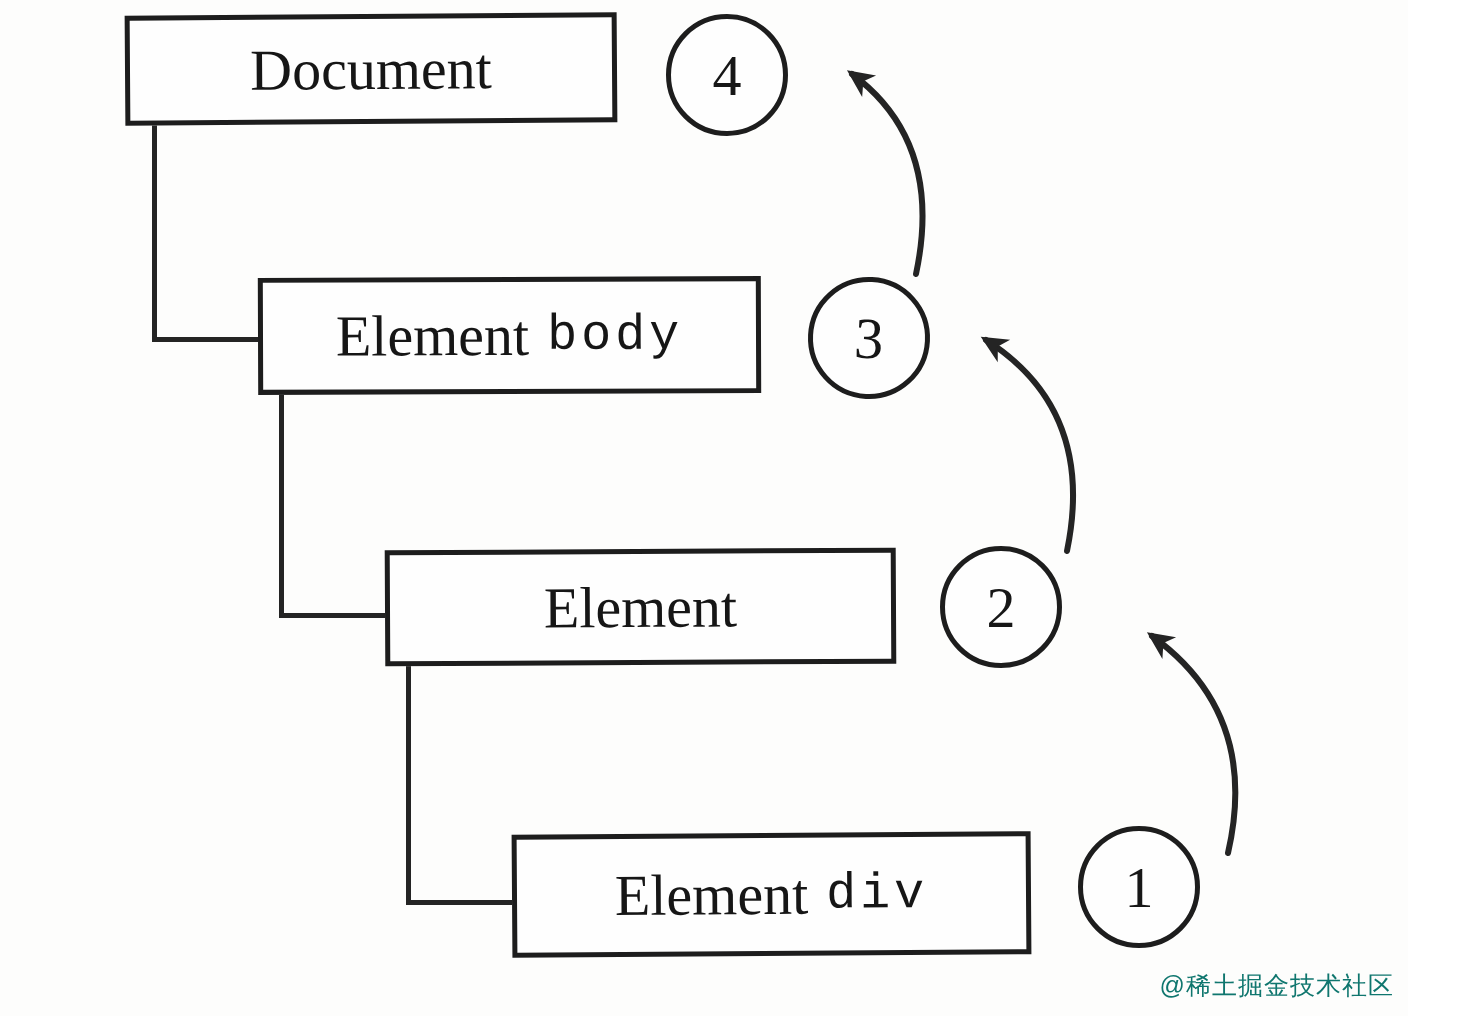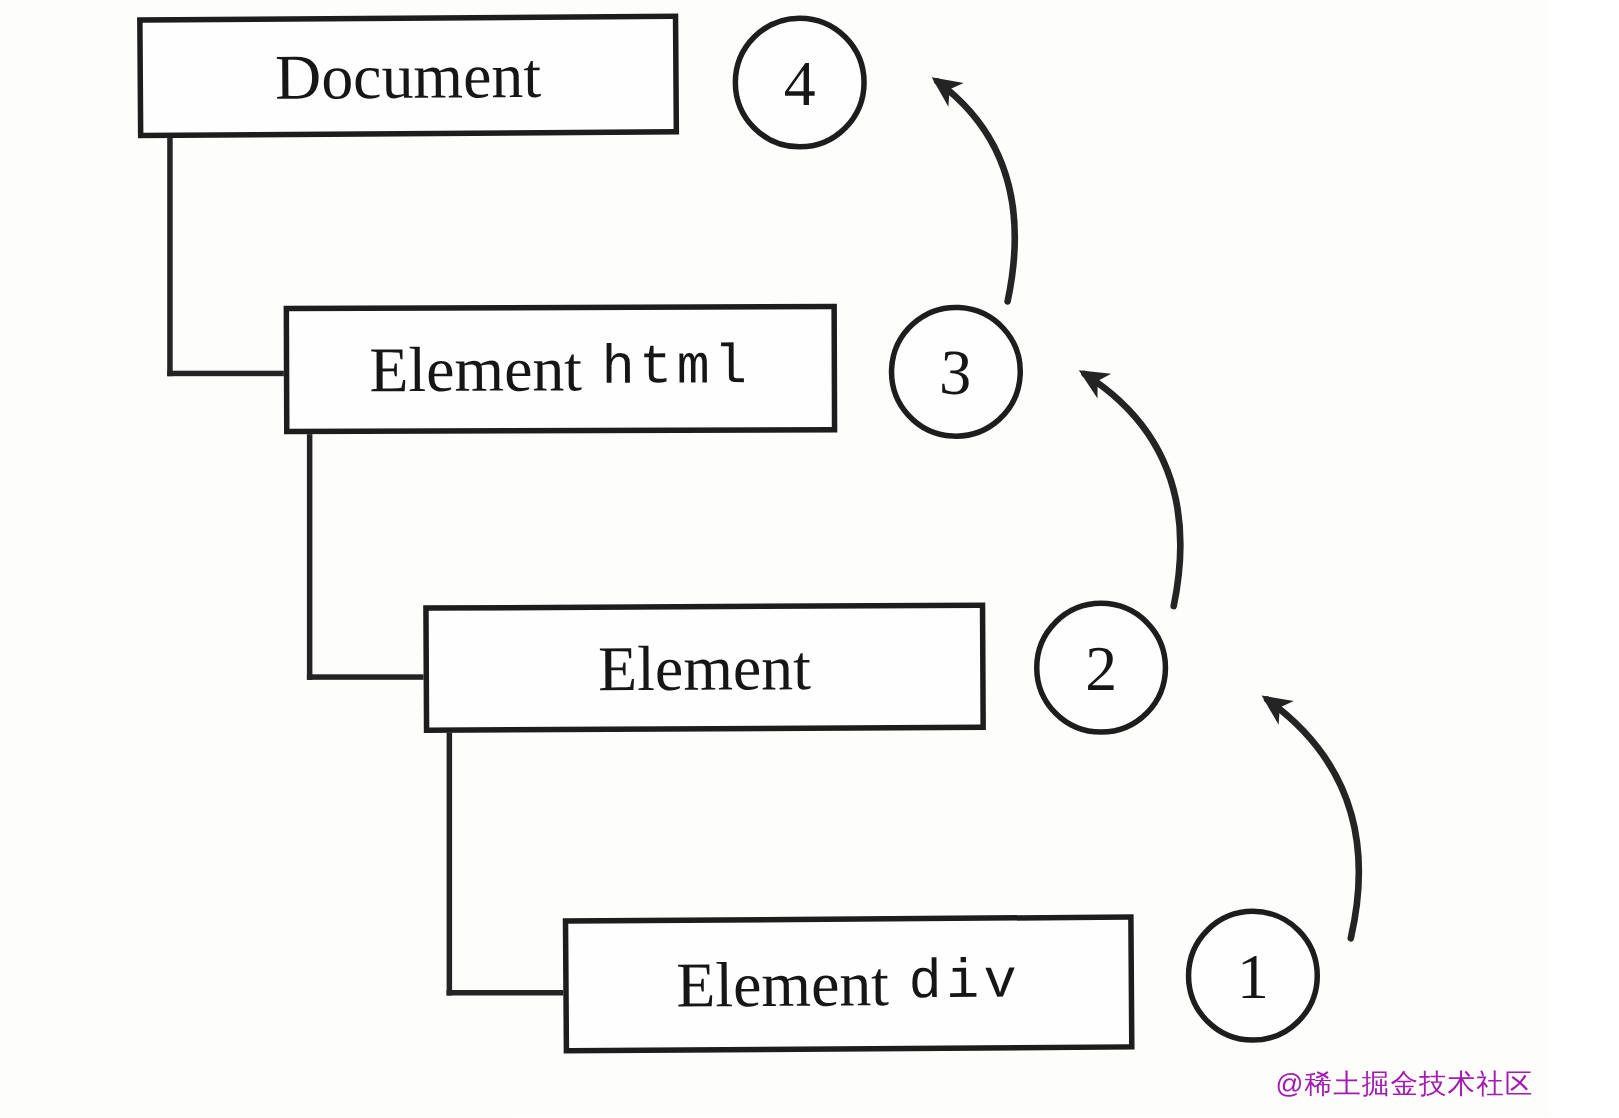--- a/index.html
+++ b/index.html
@@ -84,21 +84,21 @@
     pointer-events: none;
   }
 
   
   .watermark {
     position: absolute;
     right: 14px;
     bottom: 14px;
     font-family: "Liberation Sans", sans-serif;
     font-size: 25px;
-    color: #a21caf;
+    color: #0f766e;
     letter-spacing: 1px;
   }
 </style>
 </head>
 <body>
 
 <div class="canvas">
 
   <svg class="arrows-layer" width="1472" height="1016" viewBox="0 0 1472 1016" xmlns="http://www.w3.org/2000/svg">
     <defs>
@@ -114,21 +114,21 @@
   <div class="connector conn-1"></div>
   <div class="connector conn-2"></div>
   <div class="connector conn-3"></div>
 
   <div class="node-box box-document">
     <span class="node-label-prefix">Document</span>
     <span class="node-label-tag"></span>
   </div>
   <div class="node-box box-html">
     <span class="node-label-prefix">Element</span>
-    <span class="node-label-tag">html</span>
+    <span class="node-label-tag">body</span>
   </div>
   <div class="node-box box-body">
     <span class="node-label-prefix">Element</span>
   </div>
   <div class="node-box box-div">
     <span class="node-label-prefix">Element</span>
     <span class="node-label-tag">div</span>
   </div>
 
   <div class="order-circle circ-4">

